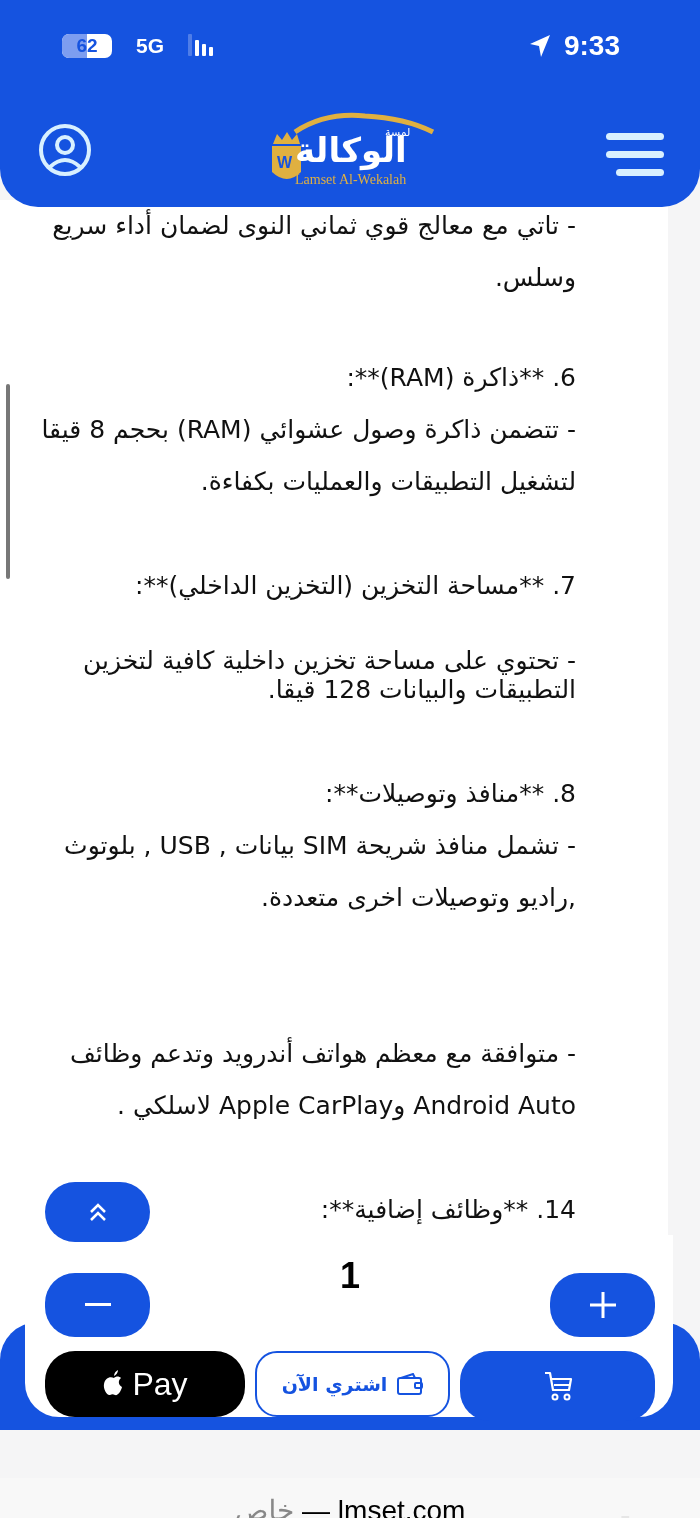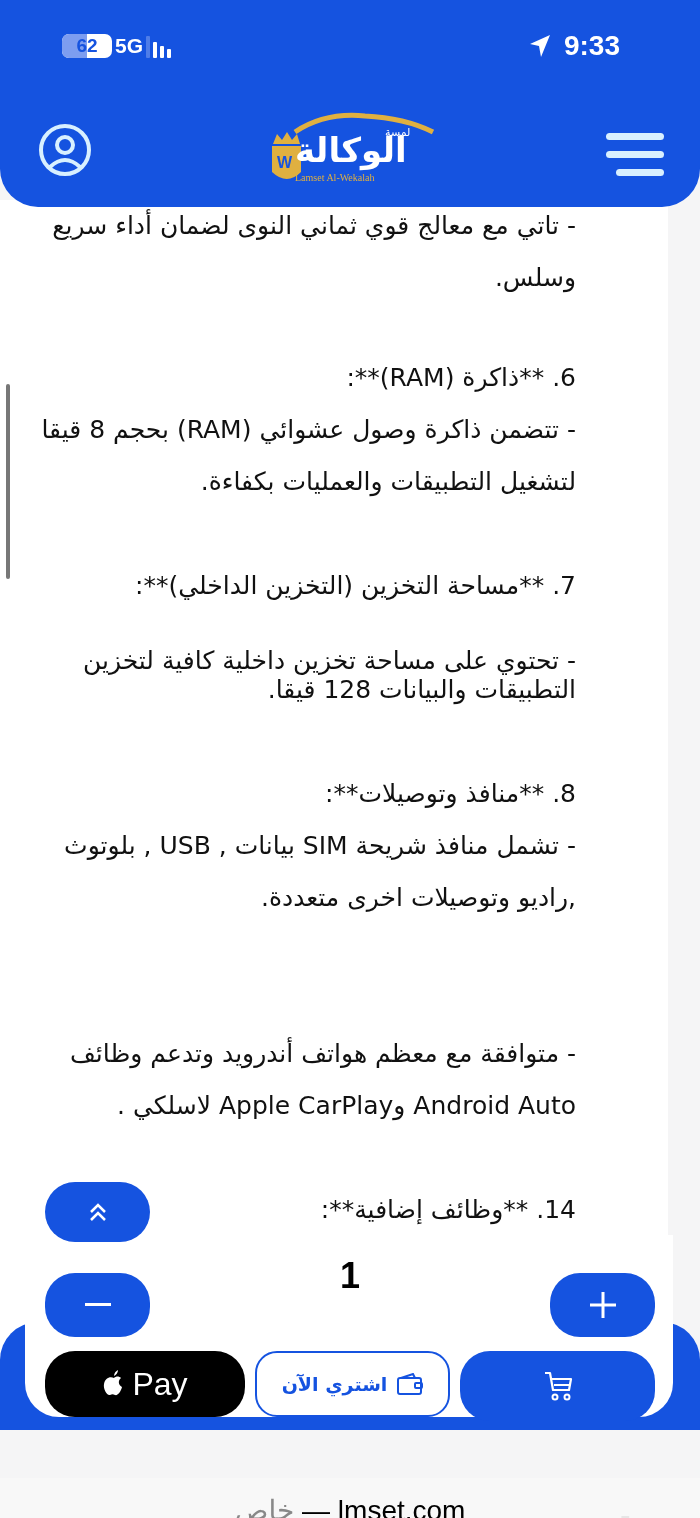--- a/index.html
+++ b/index.html
@@ -4,41 +4,41 @@
 <style>
   * { box-sizing: border-box; margin: 0; padding: 0; }
   html, body { width: 700px; height: 1518px; overflow: hidden; background: #f5f5f6; }
   body { font-family: "DejaVu Sans", sans-serif; position: relative; }
 
   
   .header {
     position: absolute; left: 0; top: 0; width: 700px; height: 207px;
     background: #1553e0; border-radius: 0 0 38px 38px; z-index: 5;
   }
-  .status-left { position: absolute; left: 62px; top: 34px; display: flex; align-items: flex-end; gap: 3px; color: #fff; }
+  .status-left { position: absolute; left: 62px; top: 34px; display: flex; align-items: flex-start; gap: 24px; color: #fff; }
   .battery {
     width: 50px; height: 24px; border-radius: 7px; position: relative; overflow: hidden;
     background: #fff; display: flex; align-items: center; justify-content: center;
   }
   .battery .fill { position: absolute; left: 0; top: 0; bottom: 0; width: 50%; background: #7d9df0; }
   .battery span { position: relative; color: #1553e0; font-weight: bold; font-size: 19px; font-family: "Liberation Sans", sans-serif; }
   .net { font-weight: bold; font-size: 21px; font-family: "Liberation Sans", sans-serif; }
   .signal { display: flex; align-items: flex-end; gap: 3px; height: 22px; }
   .signal i { display: block; width: 4px; background: #fff; border-radius: 1px; }
   .signal i.dim { background: #4f7de8; }
   .status-right { position: absolute; right: 80px; top: 30px; display: flex; align-items: center; gap: 12px; color: #fff; }
   .time { font-weight: bold; font-size: 28px; font-family: "Liberation Sans", sans-serif; }
 
   .profile-btn { position: absolute; left: 38px; top: 123px; width: 54px; height: 54px; }
   .menu-btn { position: absolute; right: 36px; top: 133px; width: 60px; height: 44px; }
   .menu-btn i { position: absolute; right: 0; height: 7px; background: #d8f0ff; border-radius: 4px; display: block; }
 
   .logo { position: absolute; left: 265px; top: 110px; width: 175px; height: 80px; }
   .logo-main { position: absolute; left: 30px; top: 20px; color: #fff; font-weight: bold; font-size: 34px; direction: rtl; }
-  .logo-sub { position: absolute; left: 30px; top: 62px; color: #e0b040; font-size: 10px; font-family: "Liberation Serif", serif; }
+  .logo-sub { position: absolute; left: 30px; top: 62px; color: #e0b040; font-size: 14px; font-family: "Liberation Serif", serif; }
   .logo-small { position: absolute; left: 120px; top: 16px; color: #fff; font-size: 11px; direction: rtl; }
 
   
   .content {
     position: absolute; left: 0; top: 200px; width: 668px; height: 1230px; background: #fff;
     direction: rtl; padding-right: 92px; padding-left: 60px;
     font-size: 25px; color: #111; line-height: 52px;
   }
   .scrollbar { position: absolute; left: 6px; top: 384px; width: 4px; height: 195px; background: #777; border-radius: 2px; z-index: 3; }
   .para { position: absolute; right: 92px; width: 560px; text-align: right; }

